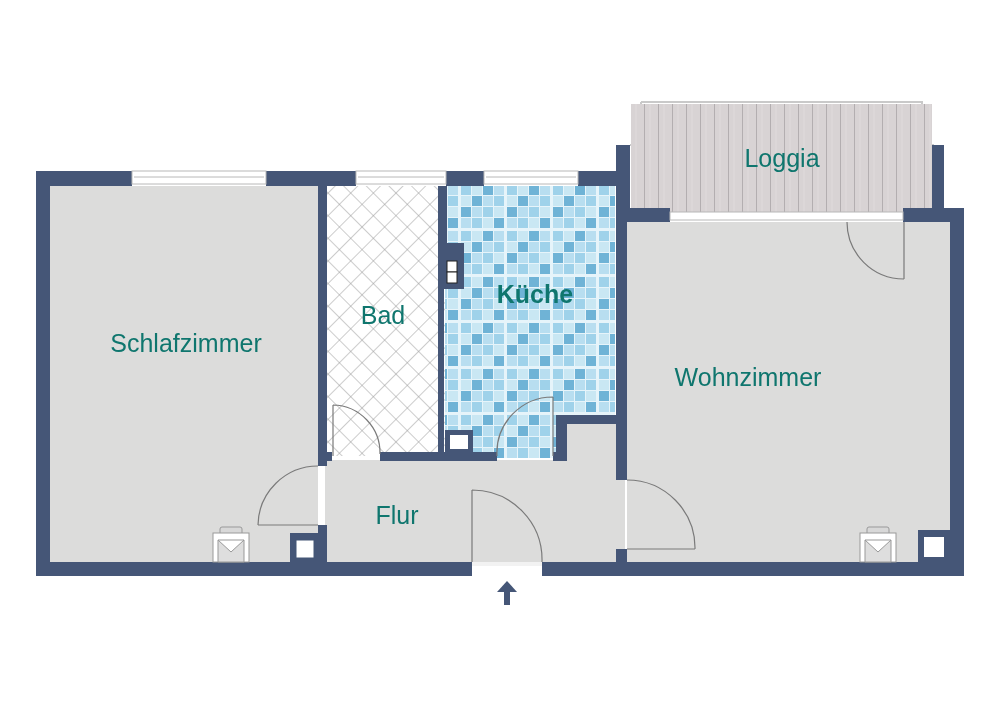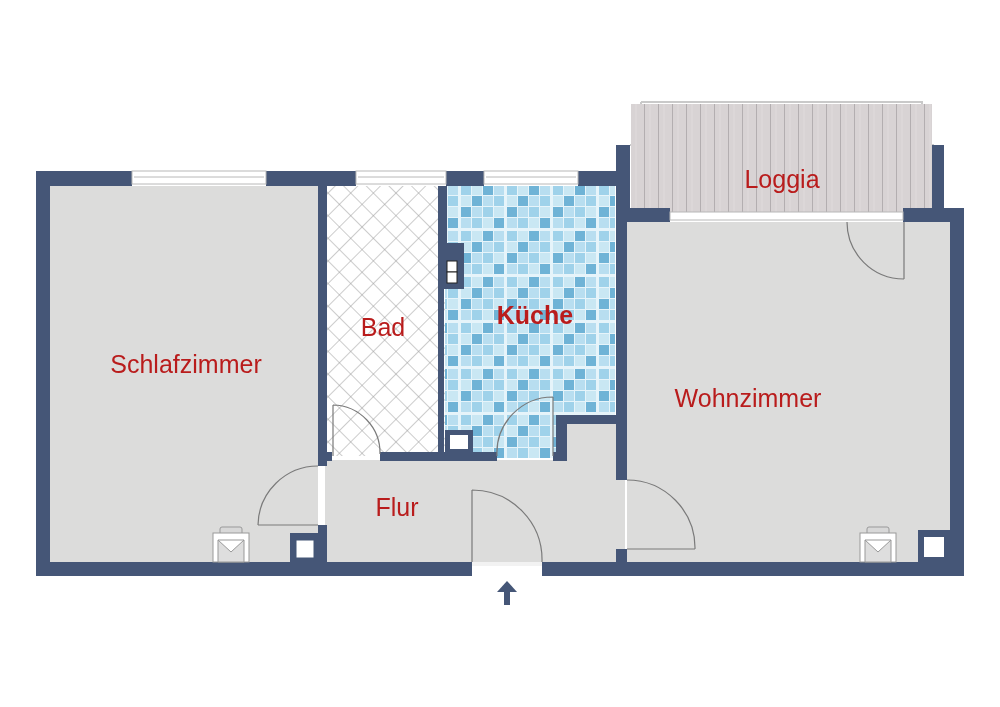--- a/index.html
+++ b/index.html
@@ -1,18 +1,18 @@
 <!DOCTYPE html>
 <html><head>
   <meta charset="utf-8">
   <style>
     html, body { margin: 0; padding: 0; background: #ffffff; }
     body { width: 1000px; height: 707px; position: relative; overflow: hidden; }
     svg { position: absolute; left: 0; top: 0; }
-    .label { position: absolute; font-family: "Liberation Sans", sans-serif; font-size: 25px; color: #b91c1c; white-space: nowrap; transform: translate(-50%, -50%); margin-top: 21px; }
+    .label { position: absolute; font-family: "Liberation Sans", sans-serif; font-size: 25px; color: #0f766e; white-space: nowrap; transform: translate(-50%, -50%); }
   </style>
 </head>
 <body>
 
 <svg width="1000" height="707" viewBox="0 0 1000 707">
   <defs>
     <pattern id="bathTiles" width="16" height="16" patternUnits="userSpaceOnUse" patternTransform="rotate(45)">
       <rect width="16" height="16" fill="#ffffff"></rect>
       <path d="M0 0 H16 M0 0 V16" stroke="#9a9a9a" stroke-width="1"></path>
     </pattern>
@@ -143,17 +143,17 @@
     <path d="M865 540 H891 V562 H865 Z M865 540 L878 552 L891 540" fill="#dedede" stroke="#999" stroke-width="1"></path>
   </g>
 
   <g fill="#455677">
     <polygon points="507,581 497,592 517,592"></polygon>
     <rect x="504" y="590" width="6" height="15"></rect>
   </g>
 </svg>
 
 <div class="label" style="left:186px; top:343px;">Schlafzimmer</div>
-<div class="label" style="left:383px; top:306px;">Bad</div>
+<div class="label" style="left:383px; top:315px;">Bad</div>
 <div class="label" style="left:535px; top:294px;font-weight:bold;">Küche</div>
 <div class="label" style="left:782px; top:158px;">Loggia</div>
 <div class="label" style="left:748px; top:377px;">Wohnzimmer</div>
-<div class="label" style="left:397px; top:486px;">Flur</div>
+<div class="label" style="left:397px; top:515px;">Flur</div>
 
 </body></html>

